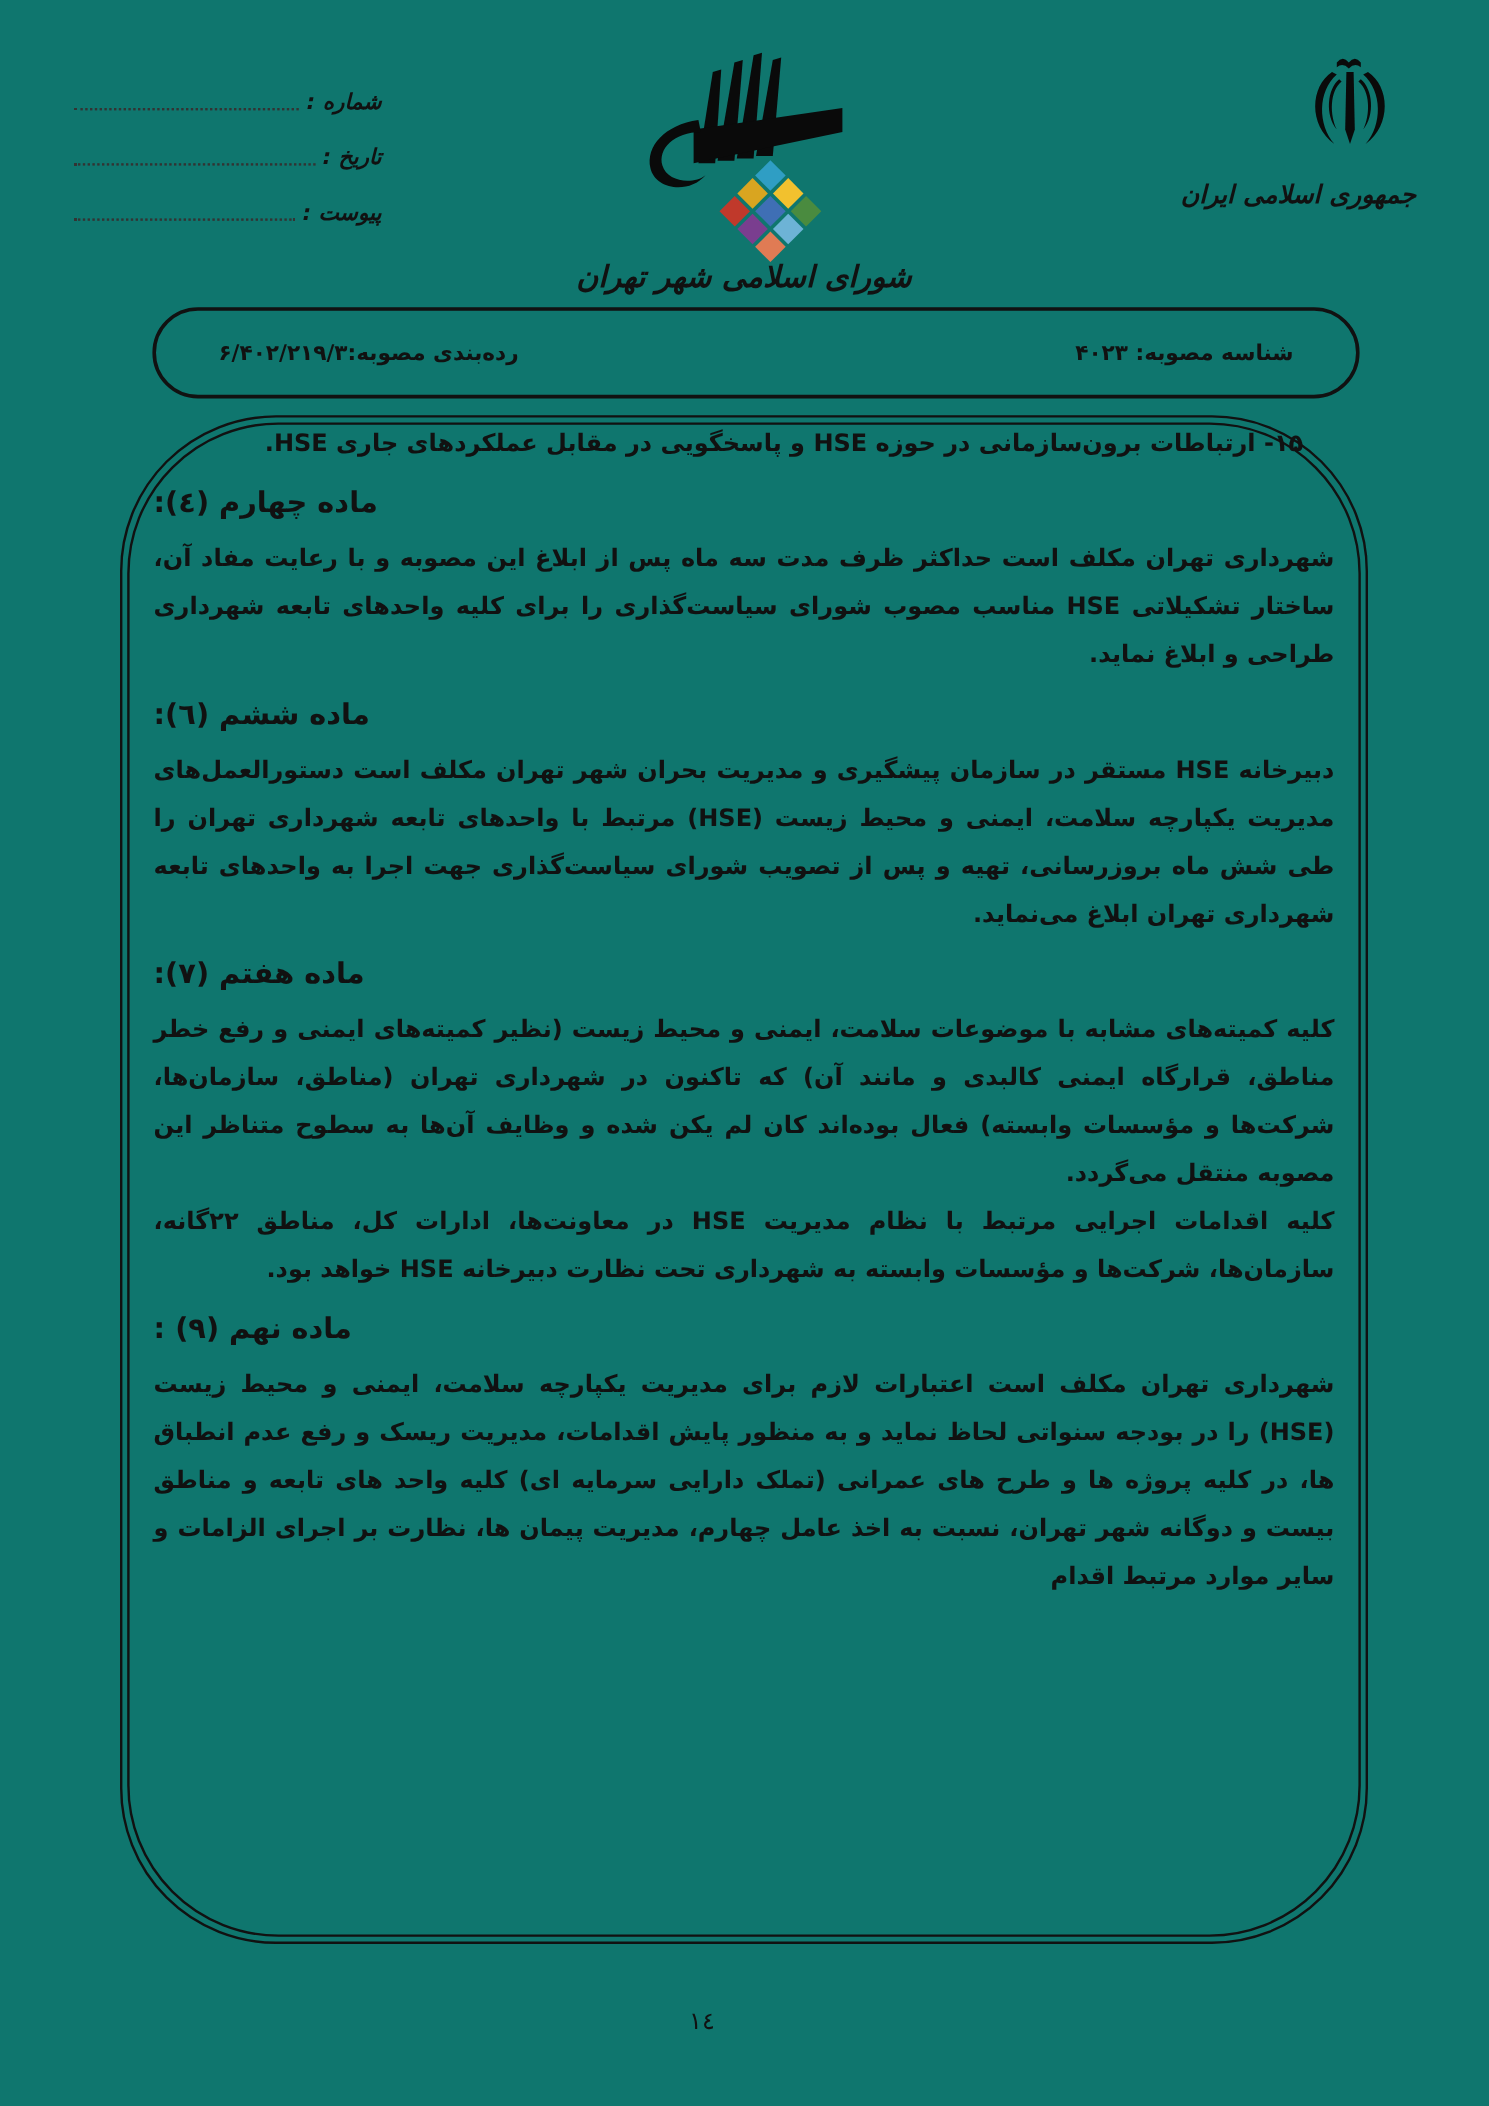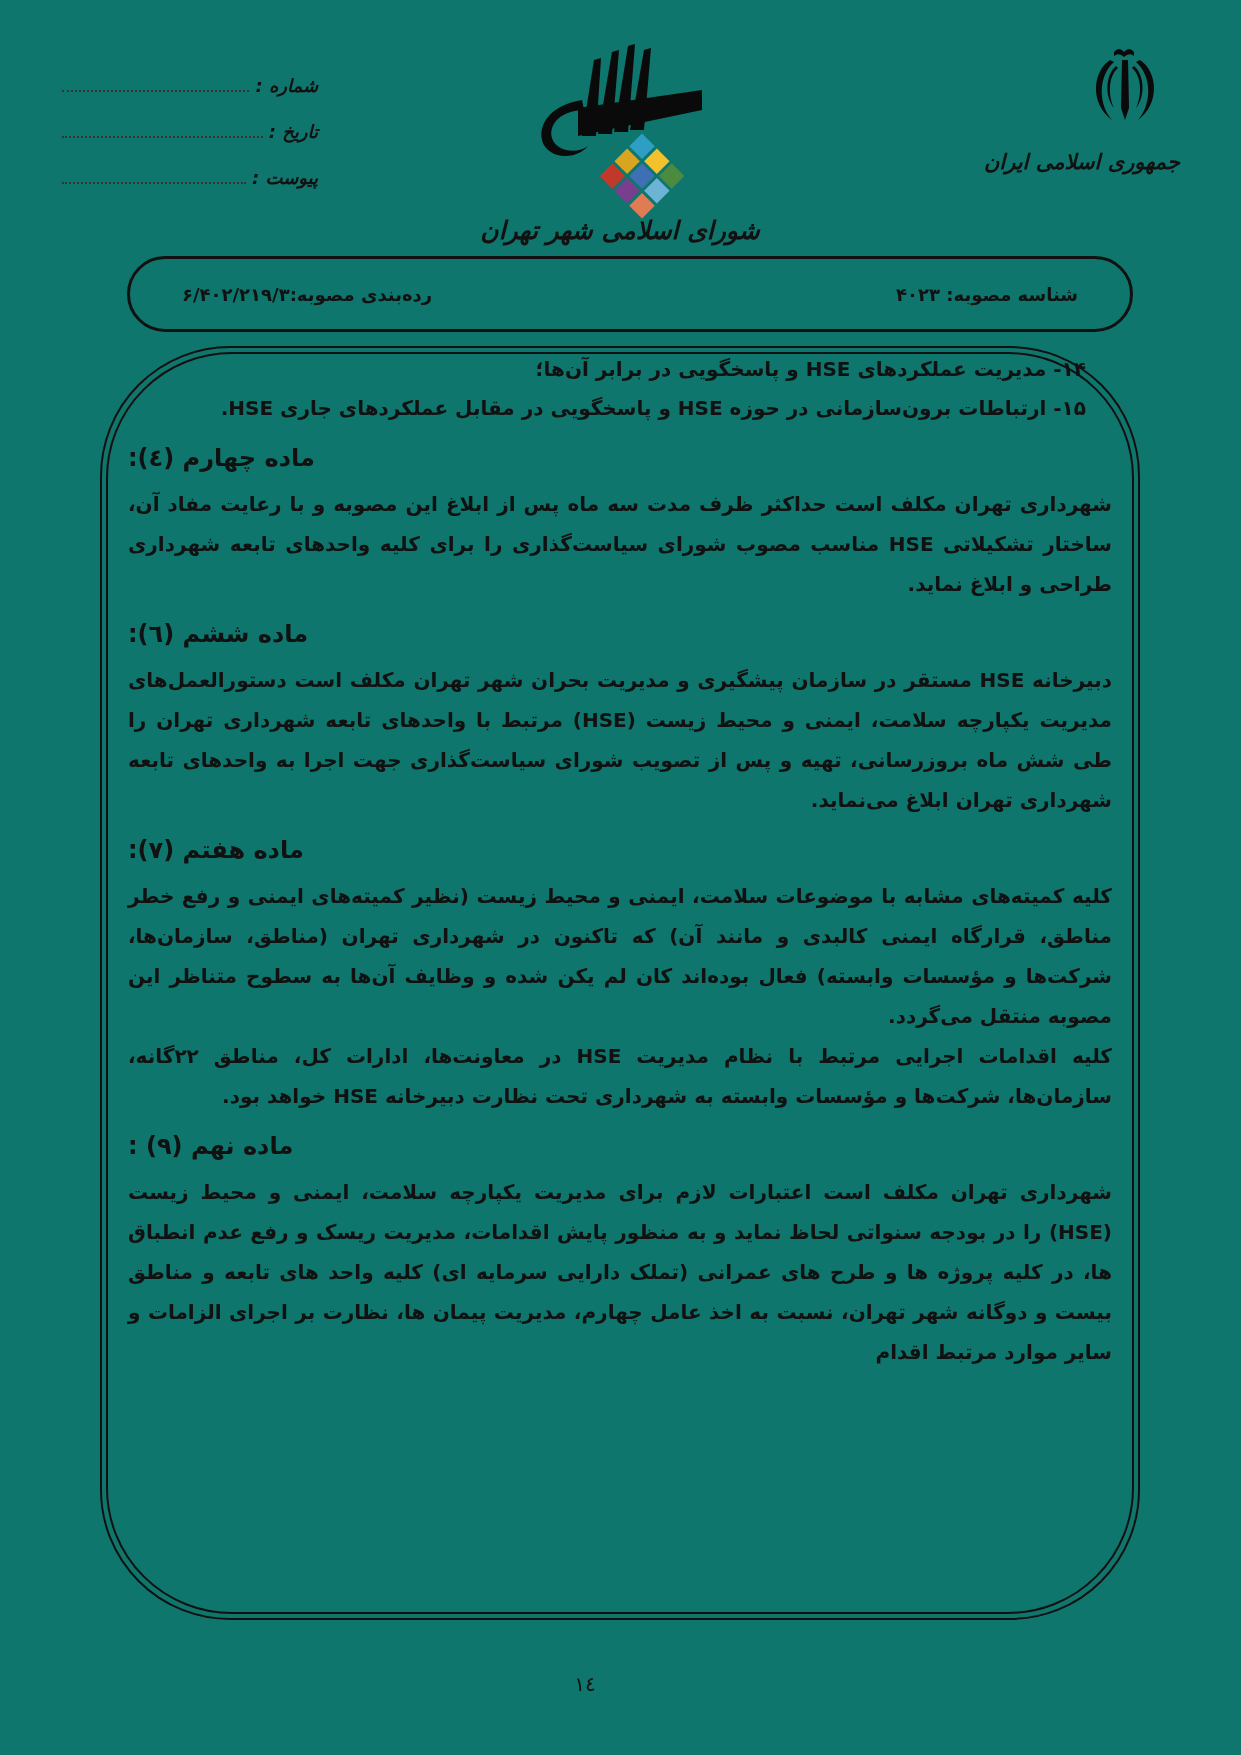--- a/index.html
+++ b/index.html
@@ -108,21 +108,20 @@
     <span class="capsule-text">شناسه مصوبه: ۴۰۲۳</span>
     <span class="capsule-text">رده‌بندی مصوبه:۶/۴۰۲/۲۱۹/۳</span>
   </div>
 
   <div class="main-frame">
     <div class="main-frame-inner"></div>
   </div>
 
   <div class="doc-content">
     <div>
-        <div class="intro-line">۱۴- مدیریت عملکردهای HSE و پاسخگویی در برابر آن‌ها؛</div>
         <div class="intro-line">۱۵- ارتباطات برون‌سازمانی در حوزه HSE و پاسخگویی در مقابل عملکردهای جاری HSE.</div>
       </div>
     <div>
         <div class="article-heading">ماده چهارم (٤):</div>
         <p class="article-body">شهرداری تهران مکلف است حداکثر ظرف مدت سه ماه پس از ابلاغ این مصوبه و با رعایت مفاد آن، ساختار تشکیلاتی HSE مناسب مصوب شورای سیاست‌گذاری را برای کلیه واحدهای تابعه شهرداری طراحی و ابلاغ نماید.</p>
         <div class="article-heading">ماده ششم (٦):</div>
         <p class="article-body">دبیرخانه HSE مستقر در سازمان پیشگیری و مدیریت بحران شهر تهران مکلف است دستورالعمل‌های مدیریت یکپارچه سلامت، ایمنی و محیط زیست (HSE) مرتبط با واحدهای تابعه شهرداری تهران را طی شش ماه بروزرسانی، تهیه و پس از تصویب شورای سیاست‌گذاری جهت اجرا به واحدهای تابعه شهرداری تهران ابلاغ می‌نماید.</p>
         <div class="article-heading">ماده هفتم (۷):</div>
         <p class="article-body">کلیه کمیته‌های مشابه با موضوعات سلامت، ایمنی و محیط زیست (نظیر کمیته‌های ایمنی و رفع خطر مناطق، قرارگاه ایمنی کالبدی و مانند آن) که تاکنون در شهرداری تهران (مناطق، سازمان‌ها، شرکت‌ها و مؤسسات وابسته) فعال بوده‌اند کان لم یکن شده و وظایف آن‌ها به سطوح متناظر این مصوبه منتقل می‌گردد.</p>
         <p class="article-body">کلیه اقدامات اجرایی مرتبط با نظام مدیریت HSE در معاونت‌ها، ادارات کل، مناطق ۲۲گانه، سازمان‌ها، شرکت‌ها و مؤسسات وابسته به شهرداری تحت نظارت دبیرخانه HSE خواهد بود.</p>

